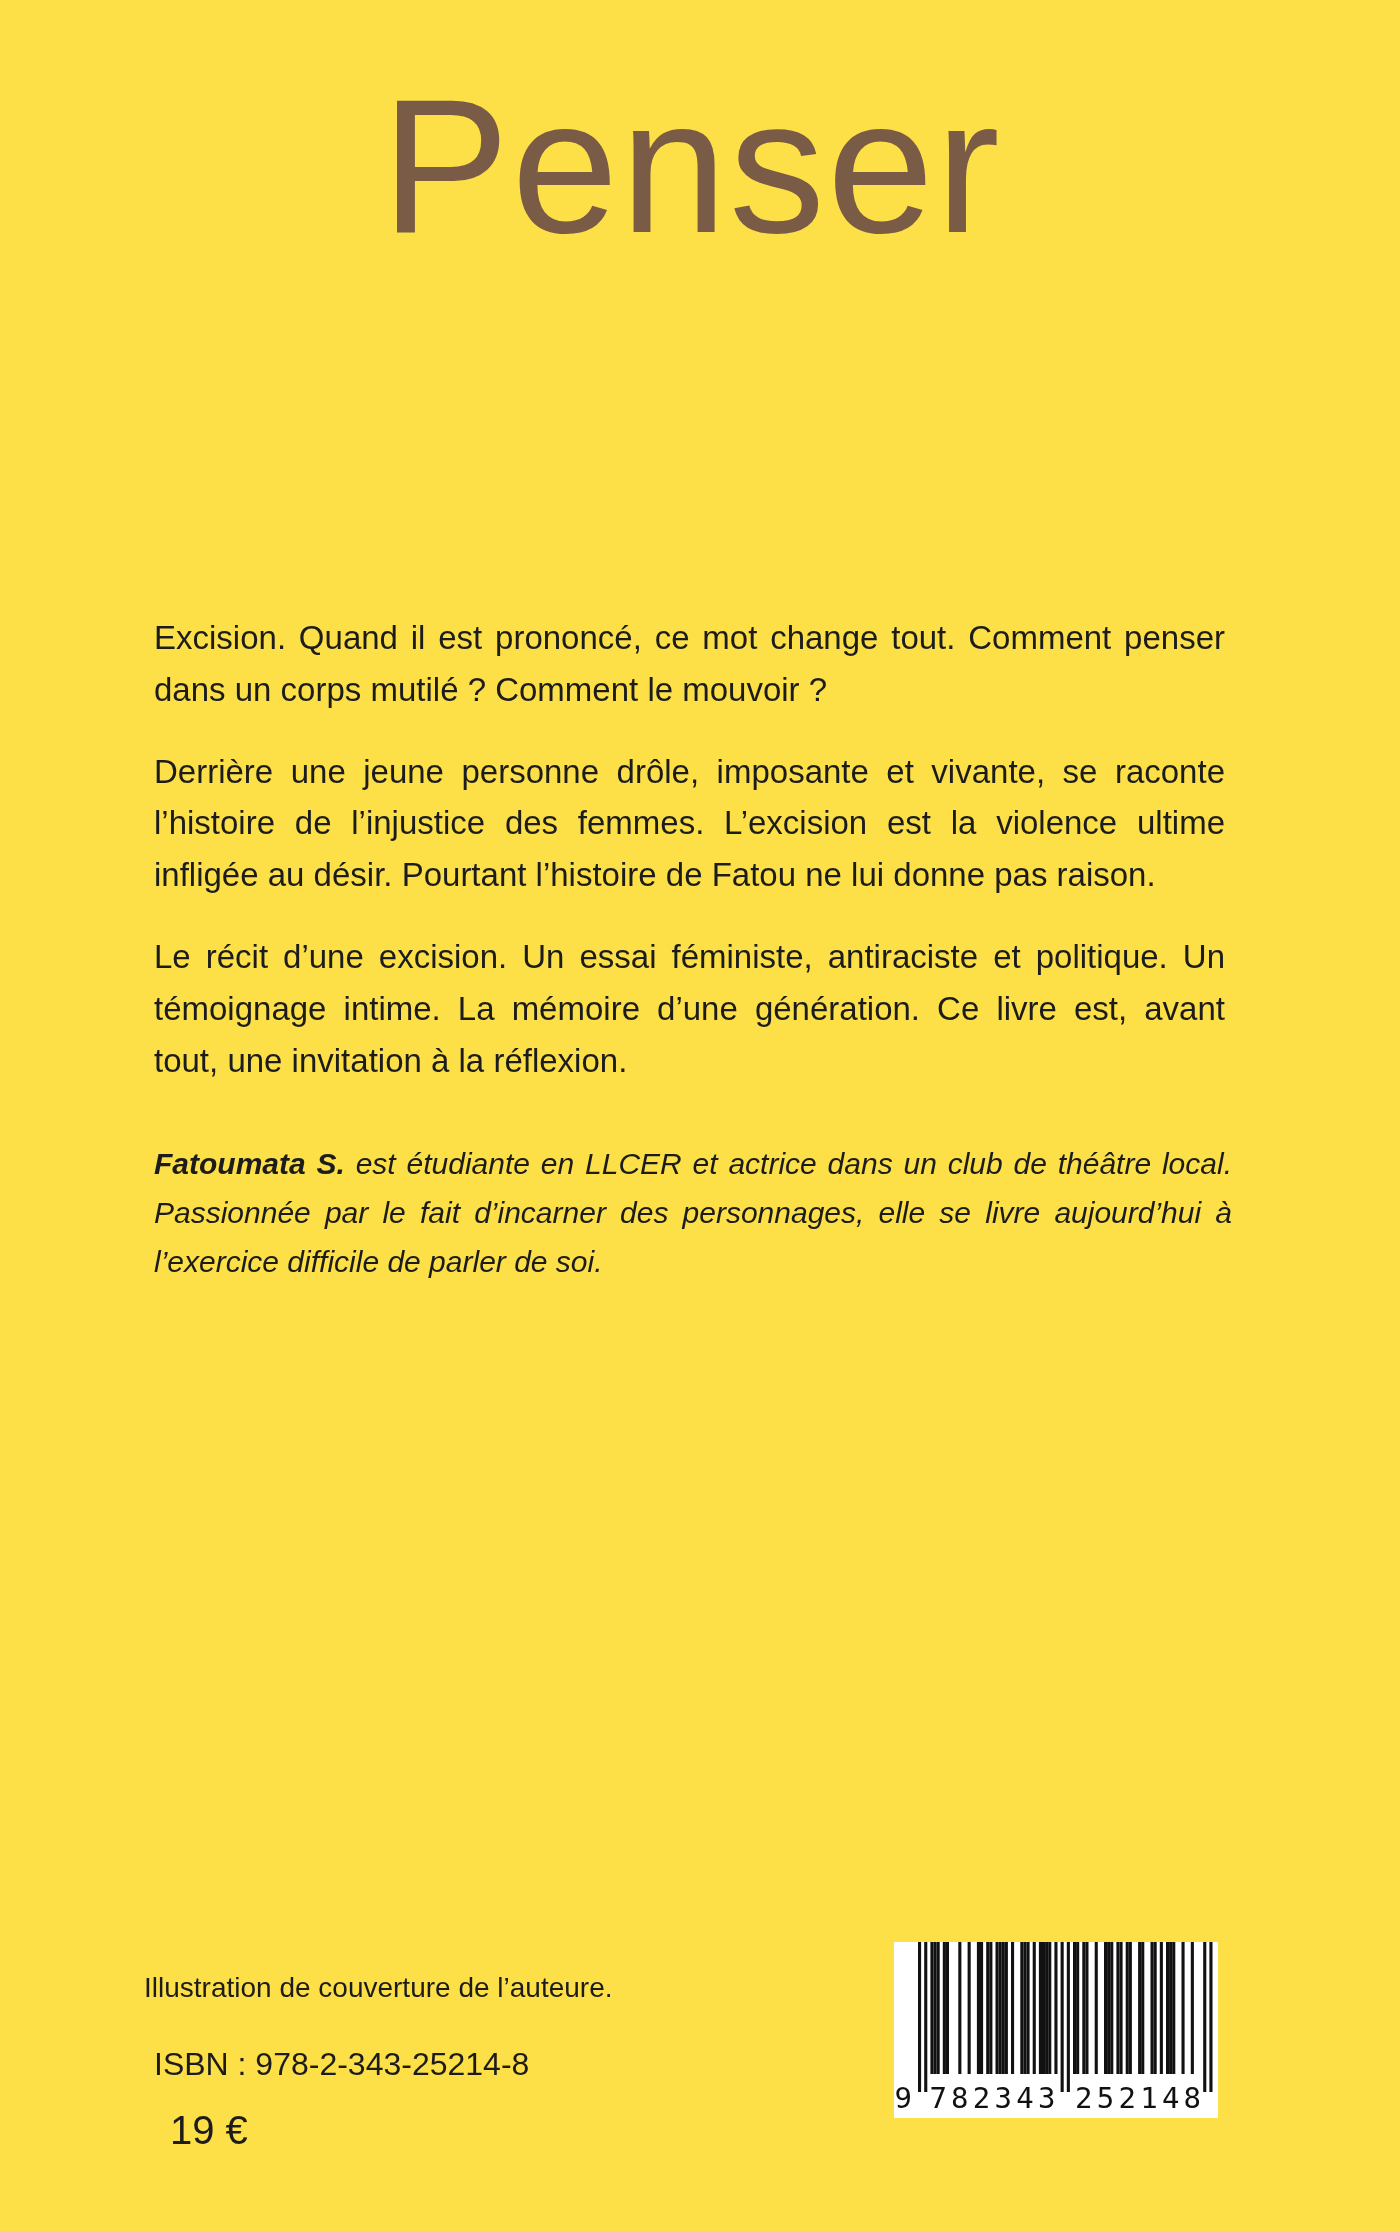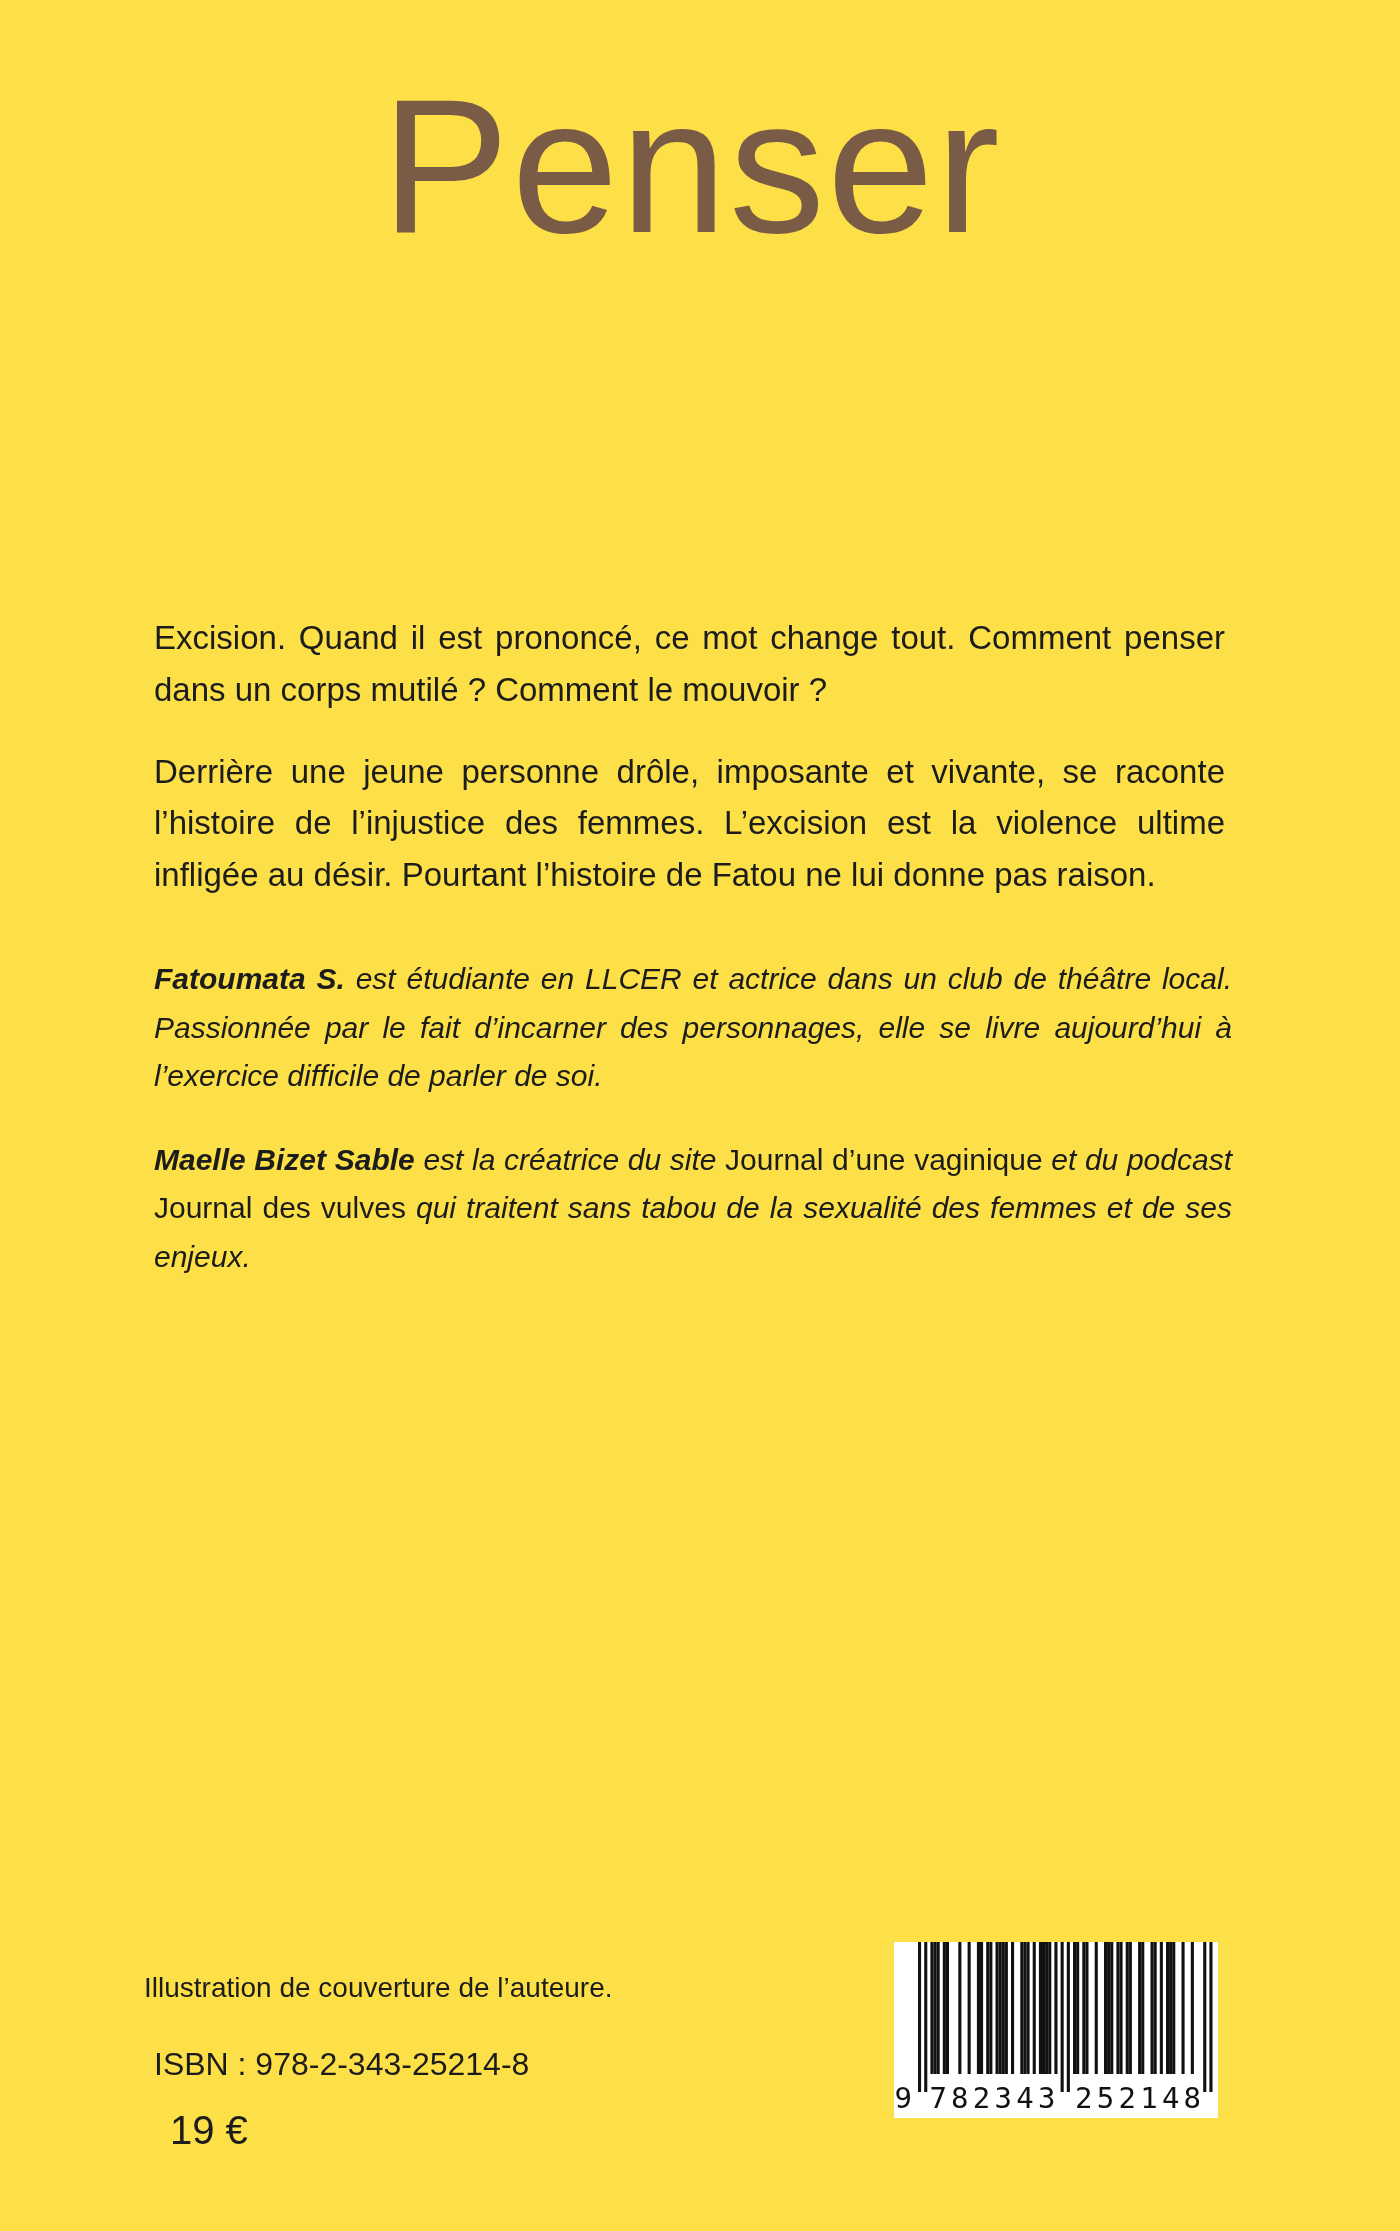--- a/index.html
+++ b/index.html
@@ -81,24 +81,24 @@
 
 <div class="page">
 
   <header class="title-block">
     <div class="title1">Penser</div>
   </header>
 
   <main class="text-block">
     <p>Excision. Quand il est prononcé, ce mot change tout. Comment penser dans un corps mutilé ? Comment le mouvoir ?</p>
     <p>Derrière une jeune personne drôle, imposante et vivante, se raconte l’histoire de l’injustice des femmes. L’excision est la violence ultime infligée au désir. Pourtant l’histoire de Fatou ne lui donne pas raison.</p>
+    <p>Le récit d’une excision. Un essai féministe, antiraciste et politique. Un témoignage intime. La mémoire d’une génération. Ce livre est, avant tout, une invitation à la réflexion.</p>
 
     <div class="bios">
       <p><span class="seg-bold-italic">Fatoumata S.</span><span class="seg-italic"> est étudiante en LLCER et actrice dans un club de théâtre local. Passionnée par le fait d’incarner des personnages, elle se livre aujourd’hui à l’exercice difficile de parler de soi.</span></p>
-      <p><span class="seg-bold-italic">Maelle Bizet Sable</span><span class="seg-italic"> est la créatrice du site </span><span class="seg-upright">Journal d’une vaginique</span><span class="seg-italic"> et du podcast </span><span class="seg-upright">Journal des vulves</span><span class="seg-italic"> qui traitent sans tabou de la sexualité des femmes et de ses enjeux.</span></p>
     </div>
   </main>
 
   <p class="credit-line">Illustration de couverture de l’auteure.</p>
   <p class="isbn-line">ISBN : 978-2-343-25214-8</p>
   <p class="price-line">19 €</p>
 
   <div class="barcode">
     <svg id="barcode-svg" xmlns="http://www.w3.org/2000/svg" viewBox="0 0 322 172">
         <g fill="#111">

